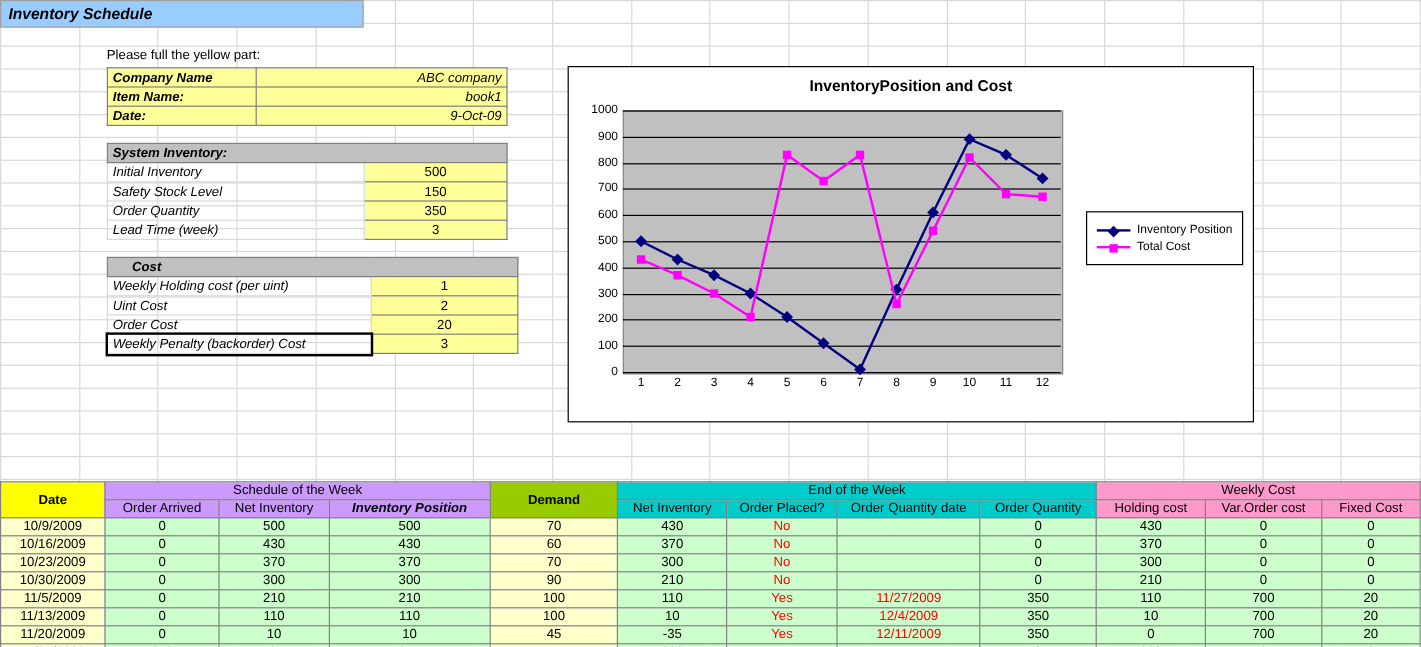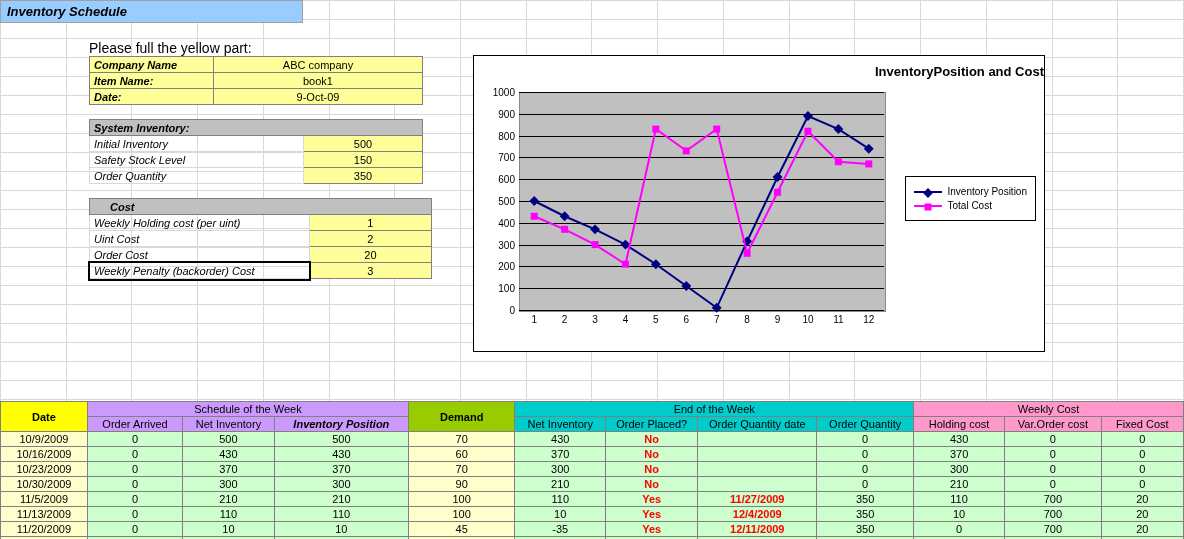--- a/index.html
+++ b/index.html
@@ -17,34 +17,34 @@
   }
   html,body{margin:0;padding:0;background:#fff;font-family:Arial,Helvetica,sans-serif;font-size:11px;color:#000;}
   .sheet{position:relative;width:1184px;height:539px;overflow:hidden;}
   
   .bg-grid{position:absolute;top:0;left:0;right:0;bottom:0;}
   .bg-grid table{border-collapse:collapse;width:100%;height:100%;}
   .bg-grid td{border:1px solid #d8d8d8;height:16px;width:74px;}
   
   .title{position:absolute;left:0;top:0;width:295px;height:21px;background:var(--title-blue);font-weight:bold;font-size:13px;font-style:italic;padding-left:6px;border:1px solid #a0a0a0;line-height:21px;}
   
-  .instr{position:absolute;left:89px;top:40px;font-size:14px;}
+  .instr{position:absolute;left:89px;top:40px;font-size:11px;}
   
   .infoblock{position:absolute;left:89px;top:56px;}
   .infoblock table{border-collapse:collapse;}
   .infoblock td{border:1px solid #808080;height:15px;padding:0 4px;font-size:11px;}
   .td-label{width:115px;background:var(--yellow);font-style:italic;font-weight:bold;text-align:left;}
-  .td-val{width:200px;background:var(--yellow);text-align:center;}
+  .td-val{width:200px;background:var(--yellow);text-align:right;font-style:italic;}
   .sys-hdr{background:var(--grey);font-weight:bold;font-style:italic;}
   .sys-label{width:205px;font-style:italic;border:1px solid #d8d8d8 !important;}
   .sys-val{width:110px;background:var(--yellow);text-align:center;}
   .sel-cell{outline:2px solid #000;}
   
   .chart-box{position:absolute;left:473px;top:55px;width:570px;height:295px;background:#fff;border:1px solid #000;}
-  .chart-title{text-align:right;font-weight:bold;font-size:13px;margin-top:8px;}
+  .chart-title{text-align:center;font-weight:bold;font-size:13px;margin-top:8px;}
   .plot-wrap{position:absolute;left:45px;top:36px;width:365px;height:218px;}
   .plot-area{position:absolute;left:0;top:0;width:365px;height:218px;background:#c0c0c0;border:1px solid #888;}
   .hgrid{position:absolute;left:0;width:100%;border-top:1px solid #000;height:0;}
   .ylab{position:absolute;right:100%;margin-right:4px;font-size:10px;transform:translateY(-50%);width:30px;text-align:right;}
   .xlab{position:absolute;top:100%;margin-top:4px;font-size:10px;transform:translateX(-50%);}
   svg.plot-svg{position:absolute;left:0;top:0;width:365px;height:218px;overflow:visible;}
   .legend{position:absolute;right:8px;top:120px;background:#fff;border:1px solid #000;padding:6px 8px;font-size:10px;}
   .legend-row{display:flex;align-items:center;margin:3px 0;}
   .legend-line{width:28px;height:0;border-top:2px solid;margin-right:6px;position:relative;}
   .legend-line .pt{position:absolute;left:50%;top:50%;width:7px;height:7px;transform:translate(-50%,-50%) rotate(45deg);}
@@ -66,21 +66,21 @@
   .col-dem{width:108px;margin-top:19px;}
   .col-ni2{width:88px;}
   .col-op{width:89px;margin-top:12px;}
   .col-oad{width:116px;}
   .col-oq{width:94px;}
   .col-hc{width:89px;}
   .col-voc{width:94px;}
   .col-fc{width:80px;}
   .cell-ly{background:var(--lightyellow);}
   .cell-lg{background:var(--lightgreen);}
-  .red{color:#ff0000;font-weight:bold;}
+  .red{color:#ff0000;font-weight:normal;}
   .bold-ital{font-weight:bold;font-style:italic;}
 </style>
 </head>
 <body>
 <div class="sheet">
 
 <div class="bg-grid">
   <table>
         <tbody id="bg-rows">
           <tr>
@@ -698,20 +698,24 @@
             <td class="sys-label">Initial Inventory</td>
             <td class="sys-val">500</td>
           </tr>
           <tr>
             <td class="sys-label">Safety Stock Level</td>
             <td class="sys-val">150</td>
           </tr>
           <tr>
             <td class="sys-label">Order Quantity</td>
             <td class="sys-val">350</td>
+          </tr>
+          <tr>
+            <td class="sys-label">Lead Time (week)</td>
+            <td class="sys-val">3</td>
           </tr>
         </tbody>
       </table>
   <div style="height:14px;"></div>
   <table id="cost-table">
         <tbody>
           <tr>
             <td colspan="2" class="sys-hdr" style="width:317px;padding-left:20px;">Cost</td>
           </tr>
           <tr>

